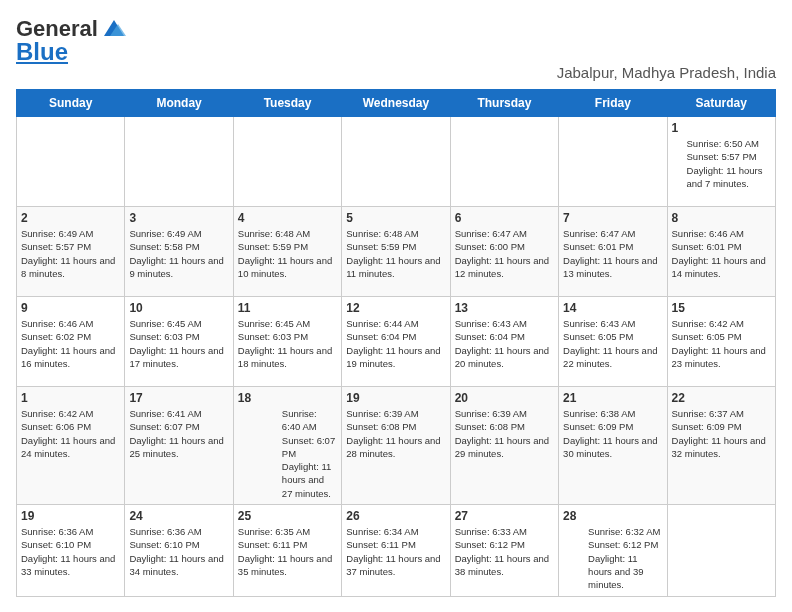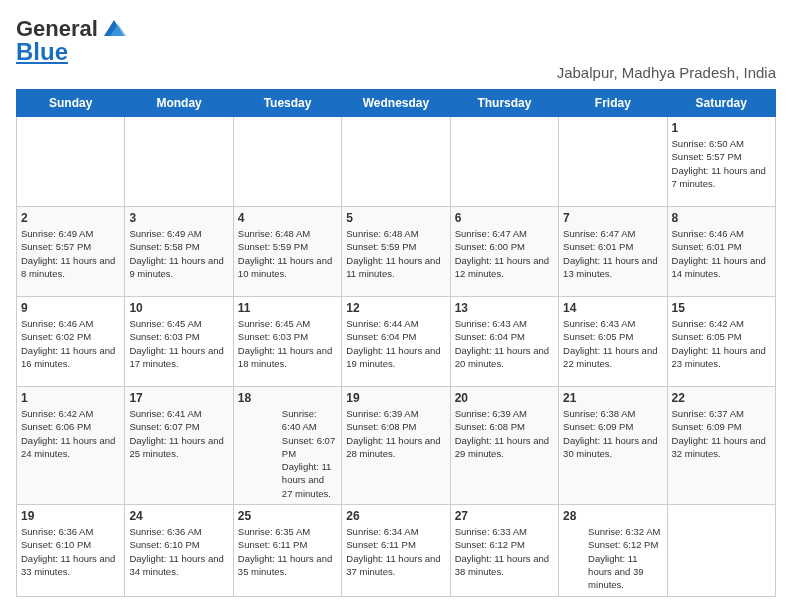--- a/index.html
+++ b/index.html
@@ -113,21 +113,21 @@
   <tbody id="calendar-body">
   <tr>
         <td class="empty"></td>
         <td class="empty"></td>
         <td class="empty"></td>
         <td class="empty"></td>
         <td class="empty"></td>
         <td class="empty"></td>
         <td>
           <span class="day-num">1</span>
-          <div class="day-info" style="white-space: pre-line;">Sunrise: 6:50 AM
+          <div class="day-info" style="white-space: pre-line; margin-left: 15px;">Sunrise: 6:50 AM
 Sunset: 5:57 PM
 Daylight: 11 hours and 7 minutes.</div>
         </td>
       </tr>
       <tr>
         <td>
           <span class="day-num">2</span>
           <div class="day-info" style="white-space: pre-line;">Sunrise: 6:49 AM
 Sunset: 5:57 PM
 Daylight: 11 hours and 8 minutes.</div>

